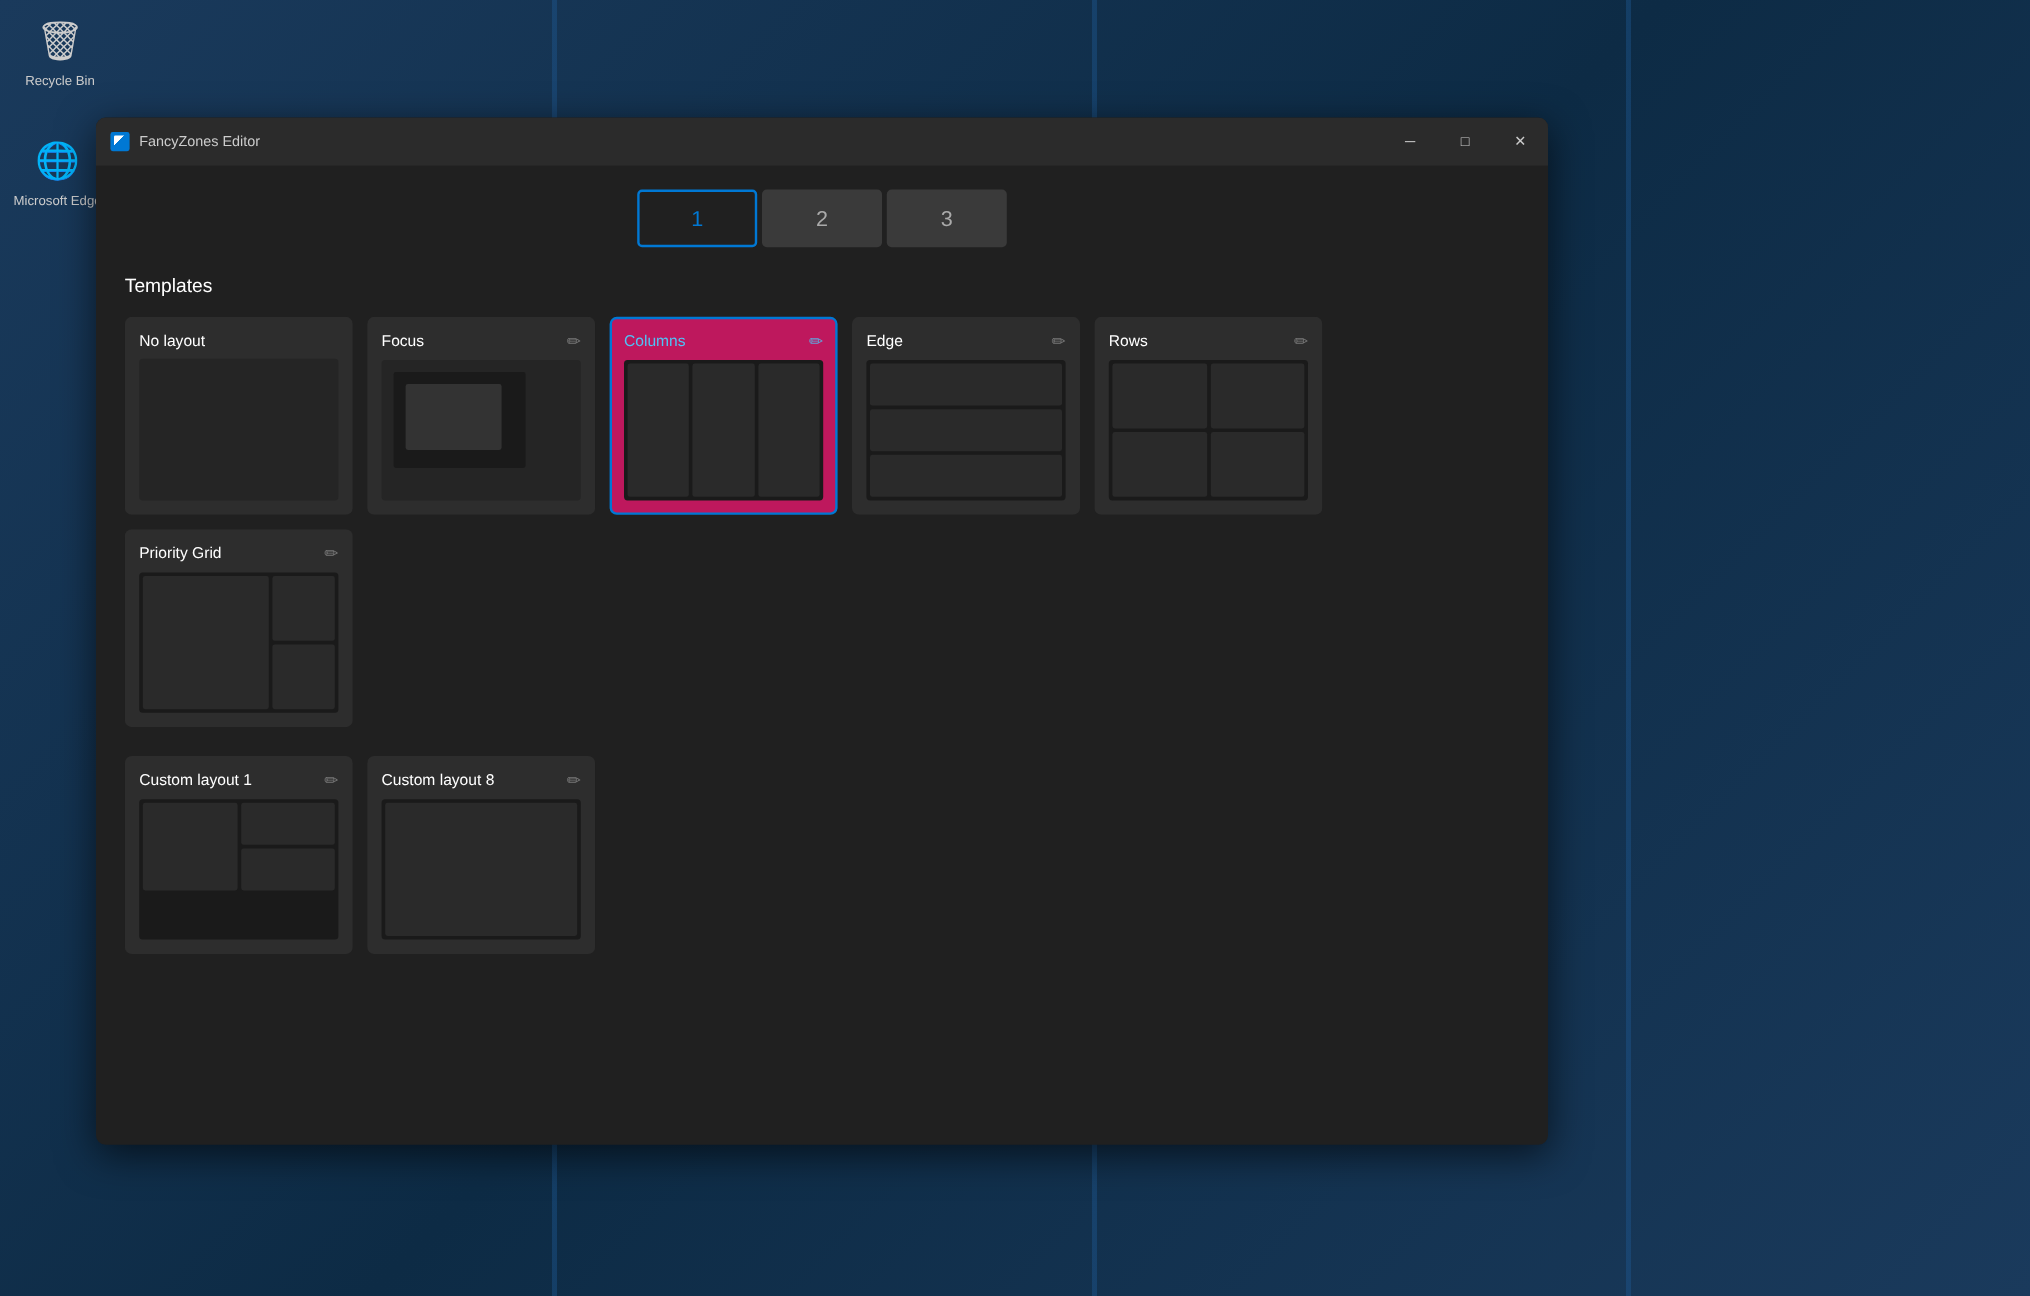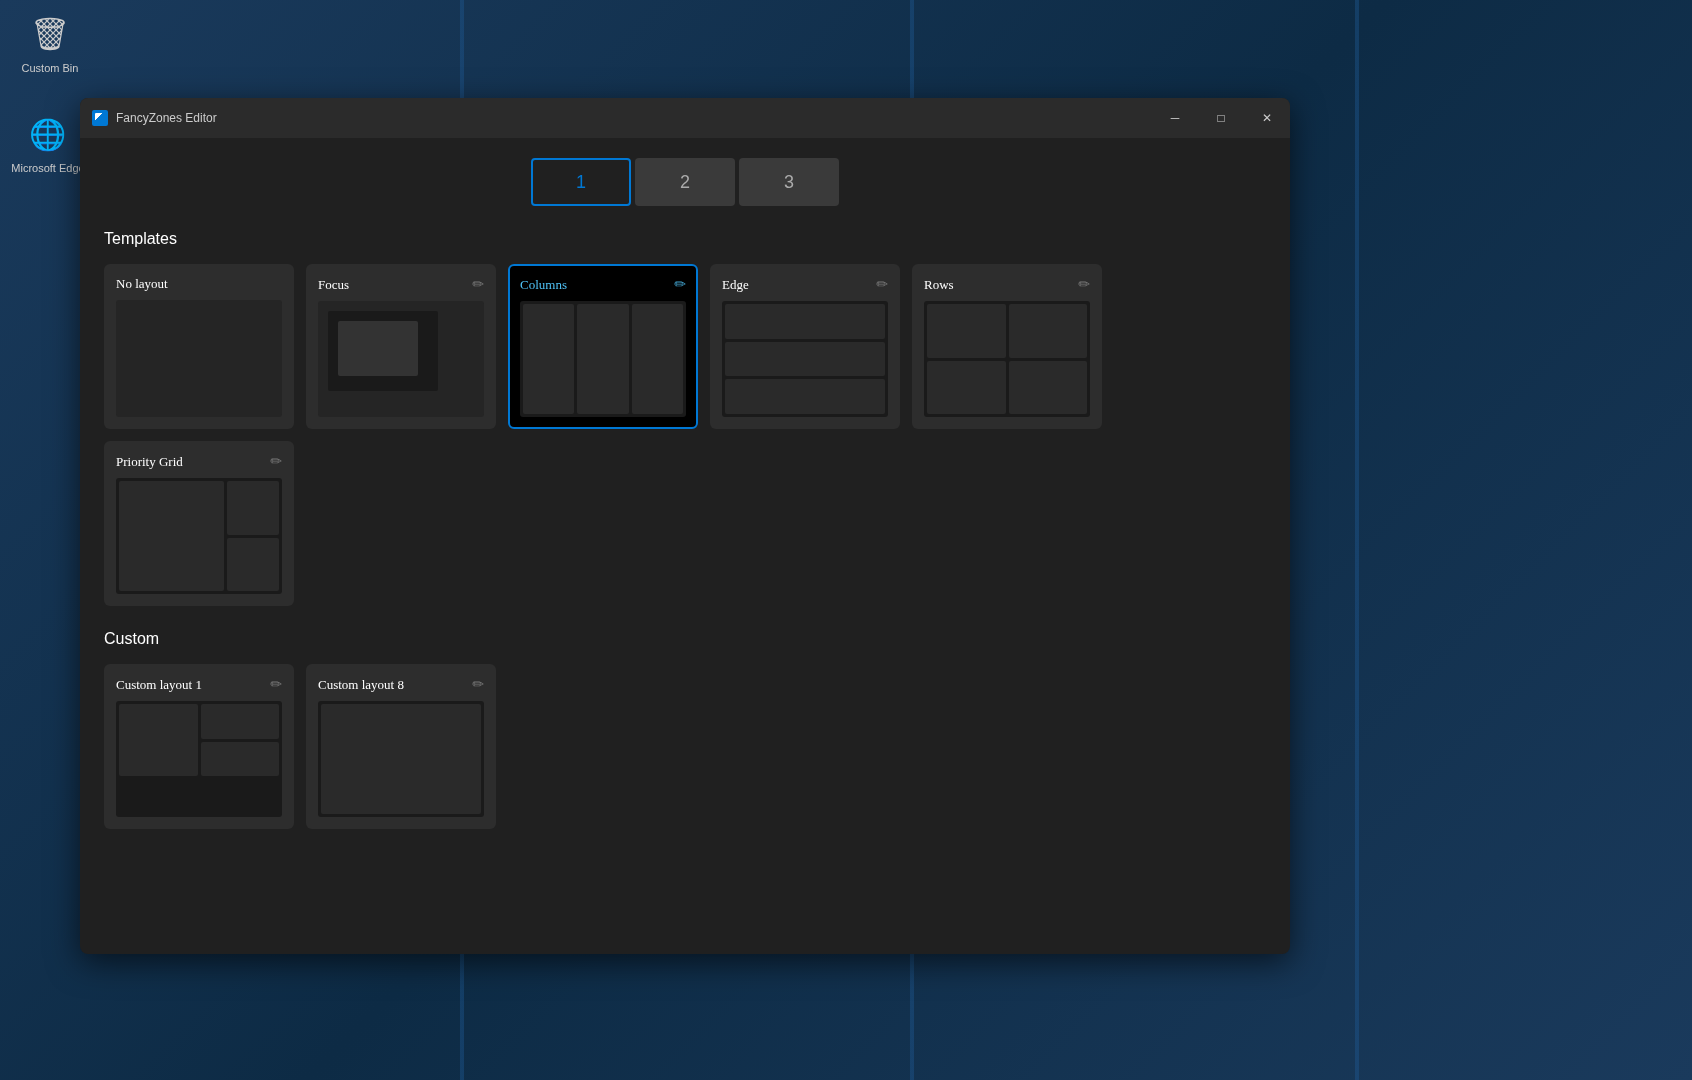--- a/index.html
+++ b/index.html
@@ -214,29 +214,28 @@
       cursor: pointer;
       display: flex;
       flex-direction: column;
       padding: 10px;
       position: relative;
       transition: border-color 0.15s;
     }
 
     .layout-card.selected {
       border-color: #0078d4;
-      background: #000000;
+      background: #be185d;
     }
 
     .card-header {
       display: flex;
       justify-content: space-between;
-      align-items: flex-end;
+      align-items: flex-start;
       margin-bottom: 8px;
-      font-family: Liberation Serif, serif;
     }
 
     .card-title {
       font-size: 13px;
       color: #fff;
       font-weight: 400;
     }
 
     .card-title.blue { color: #4fc3f7; }
 
@@ -388,21 +387,21 @@
     
     .custom-section {}
   </style>
 </head>
 <body>
 
 <div class="desktop"></div>
 
 <div class="recycle-bin">
   <div class="icon-img">🗑</div>
-  <span>Custom Bin</span>
+  <span>Recycle Bin</span>
 </div>
 
 <div class="edge-icon">
   <div class="icon-img">🌐</div>
   <span>Microsoft Edge</span>
 </div>
 
 <div class="window">
 
   <div class="title-bar">
@@ -486,21 +485,20 @@
         </div>
         <div class="card-preview preview-priority-grid">
           <div class="big-cell"></div>
           <div class="small-cell"></div>
           <div class="small-cell"></div>
         </div>
       </div>
 
     </div>
 
-    <div class="section-title custom-section">Custom</div>
 
     <div class="cards-row">
 
       <div class="layout-card">
         <div class="card-header">
           <span class="card-title">Custom layout 1</span>
           <span class="edit-icon">✏</span>
         </div>
         <div class="card-preview preview-custom1">
           <div class="c1-big"></div>

